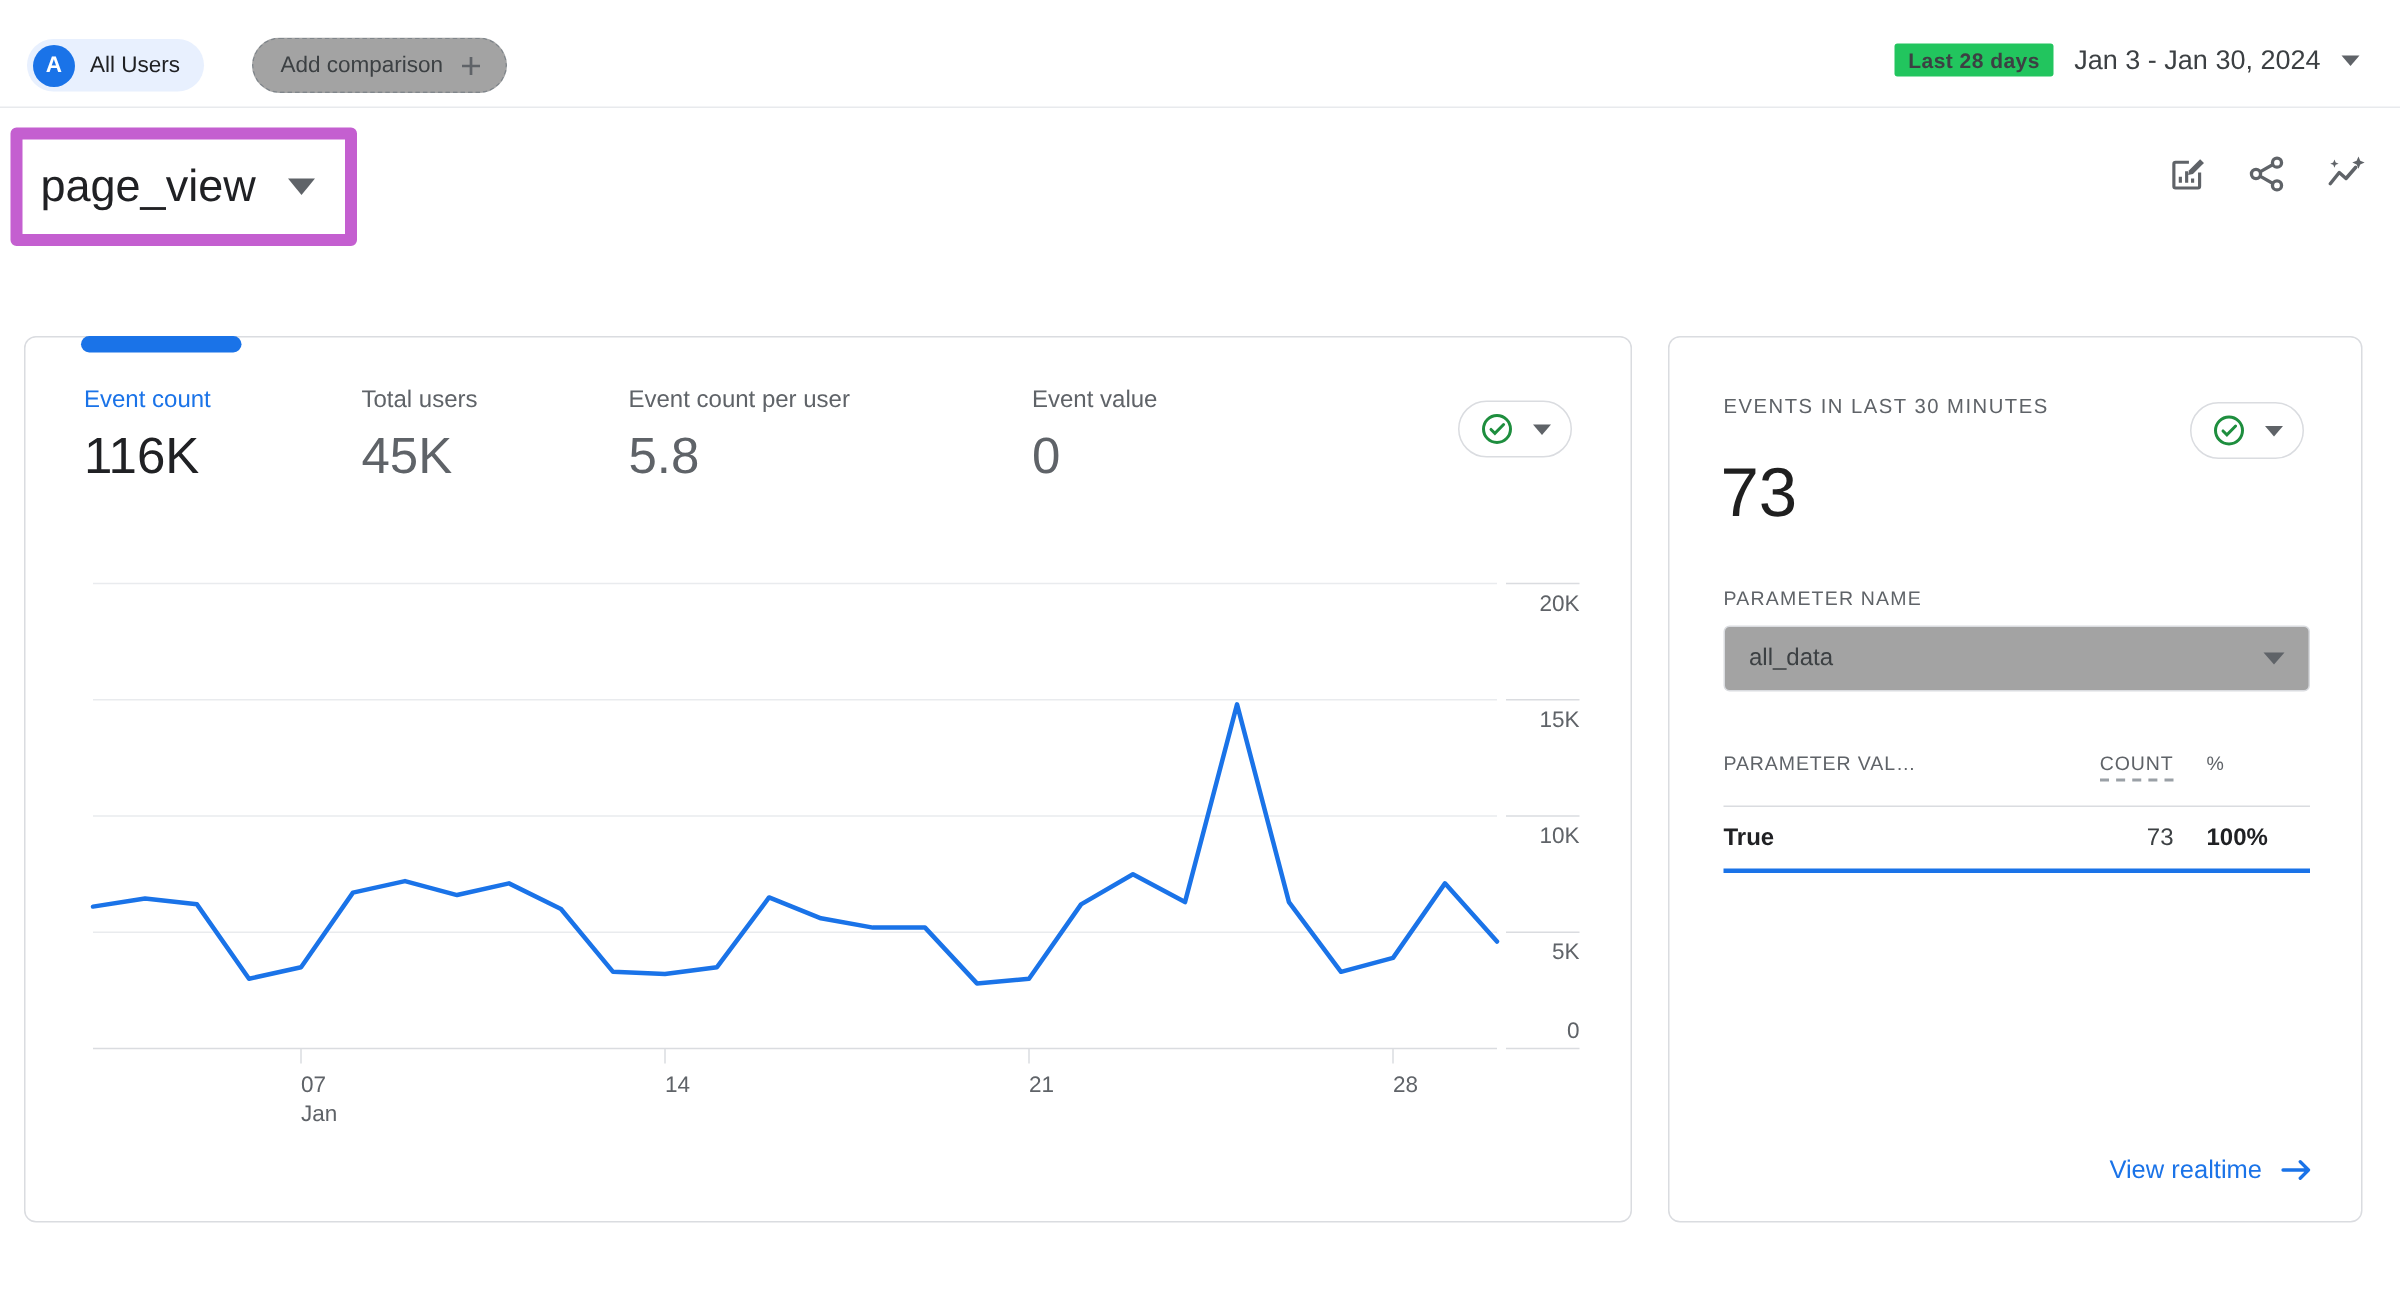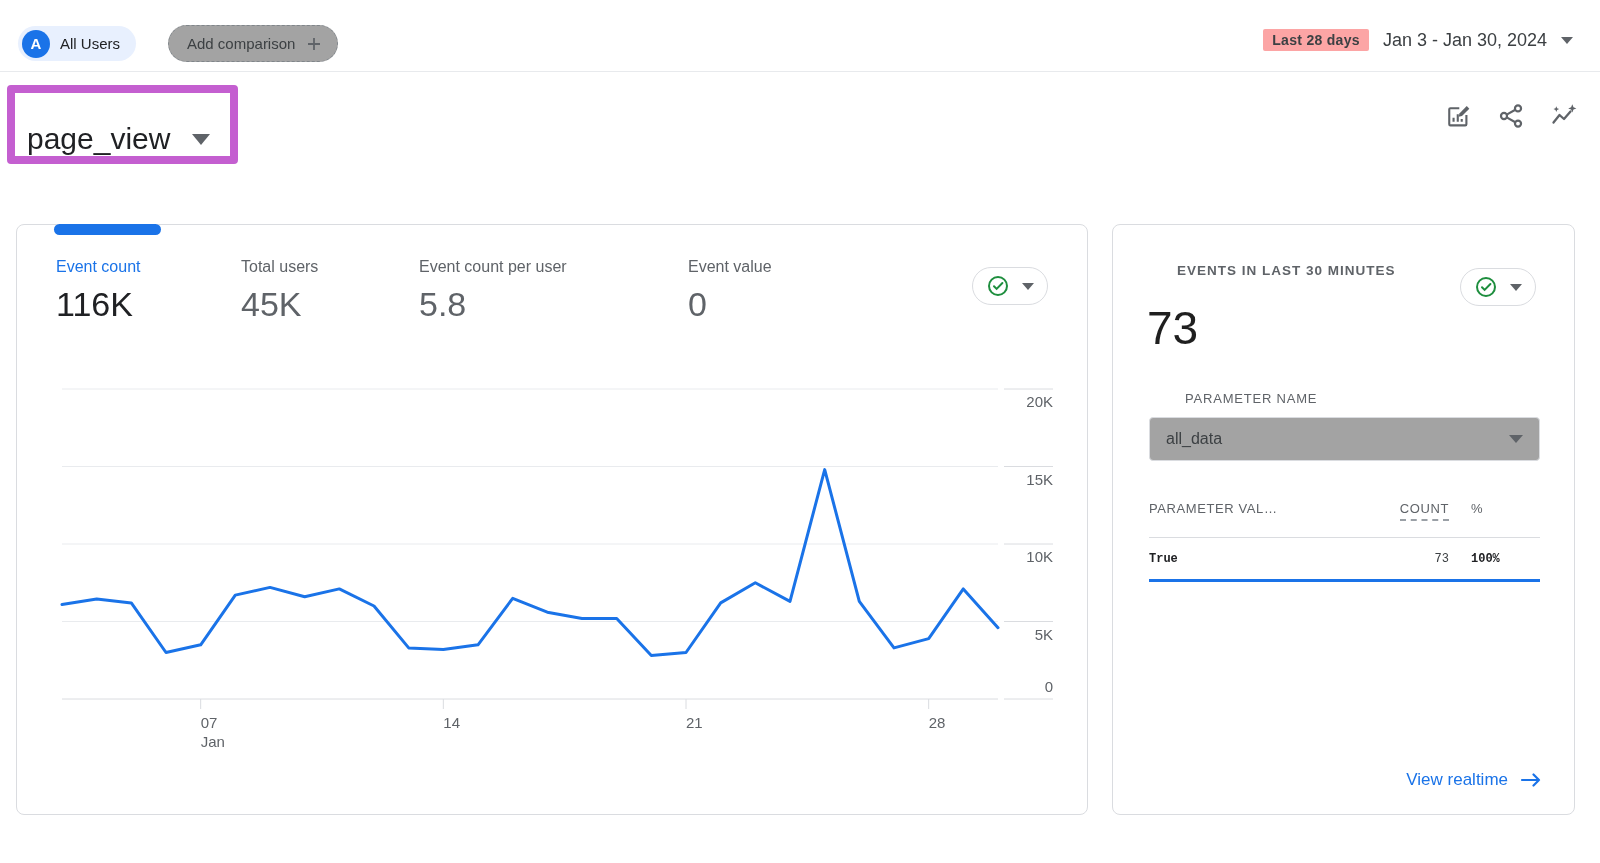--- a/index.html
+++ b/index.html
@@ -11,31 +11,31 @@
   .audience-chip { position:absolute; left:18px; top:26px; height:35px; border-radius:18px;
     background:#e8f0fe; display:flex; align-items:center; padding:0 16px 0 4px; gap:10px; cursor:pointer; }
   .avatar { width:28px; height:28px; border-radius:50%; background:#1a73e8; color:#fff;
     font-size:15px; font-weight:700; display:flex; align-items:center; justify-content:center; }
   .chip-label { font-size:15px; color:#202124; font-weight:500; }
   .add-comparison { position:absolute; left:168px; top:25px; height:37px; border-radius:19px;
     border:1px dashed #80868b; background:#a3a3a3; display:flex; align-items:center; gap:10px;
     padding:0 14px 0 18px; cursor:pointer; }
   .add-comparison span { font-size:15px; font-weight:500; color:#3c4043; }
   .date-area { position:absolute; right:27px; top:29px; display:flex; align-items:center; gap:14px; }
-  .date-badge { background:#fca5a5; color:#3c4043; font-size:14px; font-weight:600;
+  .date-badge { background:#22c55e; color:#3c4043; font-size:14px; font-weight:600;
     letter-spacing:.3px; padding:3px 9px; border-radius:2px;text-align:right; }
   .date-text { font-size:18px; color:#3c4043; cursor:pointer; }
   .caret { width:0; height:0; border-left:6px solid transparent; border-right:6px solid transparent;
     border-top:7px solid #5f6368; }
   .top-divider { position:absolute; left:0; top:71px; width:1600px; height:1px; background:#e8eaed; }
 
   
   .highlight-box { position:absolute; left:7px; top:85px; width:231px; height:79px;
     border:8px solid var(--highlight,#c45fd0); border-radius:4px; background:#fff;
-    display:flex; align-items:flex-end; }
+    display:flex; align-items:center; }
   .event-selector { display:flex; align-items:center; gap:22px; padding-left:12px; cursor:pointer; }
   .event-selector .name { font-size:30px; color:#202124; }
   .caret-big { width:0; height:0; border-left:9px solid transparent; border-right:9px solid transparent;
     border-top:11px solid #5f6368; }
   .toolbar { position:absolute; top:102px; right:22px; display:flex; align-items:center; gap:25px; }
   .toolbar .tool { width:28px; height:28px; cursor:pointer; }
 
   
   .card { position:absolute; top:224px; background:#fff; border:1px solid #dadce0; border-radius:8px; }
   .main-card { left:16px; width:1072px; height:591px; }
@@ -53,42 +53,42 @@
 
   .status-pill { position:absolute; display:flex; align-items:center; gap:12px; height:38px;
     border:1px solid #dadce0; border-radius:19px; background:#fff; padding:0 13px; cursor:pointer; }
   .main-card .status-pill { top:42px; right:39px; }
   .realtime-card .status-pill { top:43px; right:38px; }
 
   .chart-svg { position:absolute; left:0; top:0; width:1072px; height:591px; }
   .chart-svg text { font-family:"Liberation Sans", sans-serif; font-size:15px; fill:#5f6368; }
 
   
-  .rt-title { position:absolute; left:36px; top:38px; font-size:13.5px; font-weight:700;
-    letter-spacing:1px; color:#5f6368;margin-left:28px; }
+  .rt-title { position:absolute; left:36px; top:38px; font-size:13.5px; font-weight:400;
+    letter-spacing:1px; color:#5f6368; }
   .rt-value { position:absolute; left:34px; top:76px; font-size:46px; color:#1f1f1f; }
   .rt-param-label { position:absolute; left:36px; top:166px; font-size:13px; font-weight:500;
-    letter-spacing:.8px; color:#5f6368;margin-left:36px; }
+    letter-spacing:.8px; color:#5f6368; }
   .rt-select { position:absolute; left:36px; top:192px; width:391px; height:44px;
     border:1px solid #dadce0; border-radius:4px; display:flex; align-items:center;
     justify-content:space-between; padding:0 16px; cursor:pointer; background:#a3a3a3; }
   .rt-select .sel-value { font-size:16px; color:#3c4043; }
   .sel-caret { width:0; height:0; border-left:7px solid transparent; border-right:7px solid transparent;
     border-top:8px solid #5f6368; }
 
   .rt-table-head { position:absolute; left:36px; top:276px; width:391px; display:flex;
     align-items:flex-start; font-size:13px; font-weight:500; letter-spacing:.6px; color:#5f6368; }
   .col-value { flex:1; }
   .col-count { width:80px; text-align:right; }
   .col-count .count-head { display:inline-block; border-bottom:2px dashed #9aa0a6;
     padding-bottom:3px; cursor:pointer; }
   .col-pct { width:69px; margin-left:22px; }
   .rt-head-divider { position:absolute; left:36px; top:312px; width:391px; height:1px; background:#dadce0; }
   .rt-row { position:absolute; left:36px; top:314px; width:391px; height:40px;
-    display:flex; align-items:center; font-size:12px;font-family:Liberation Mono, monospace; }
+    display:flex; align-items:center; font-size:16px; }
   .rt-row .col-value { color:#202124; font-weight:600; }
   .rt-row .col-count { color:#3c4043; }
   .rt-row .col-pct { color:#202124; font-weight:700; }
   .rt-bar { position:absolute; left:36px; top:354px; width:391px; height:3px; background:var(--accent,#1a73e8); }
   .rt-link { position:absolute; right:32px; top:545px; display:flex; align-items:center; gap:12px;
     color:var(--accent,#1a73e8); font-size:17px; font-weight:500; cursor:pointer; }
 </style>
 </head>
 <body>
 

